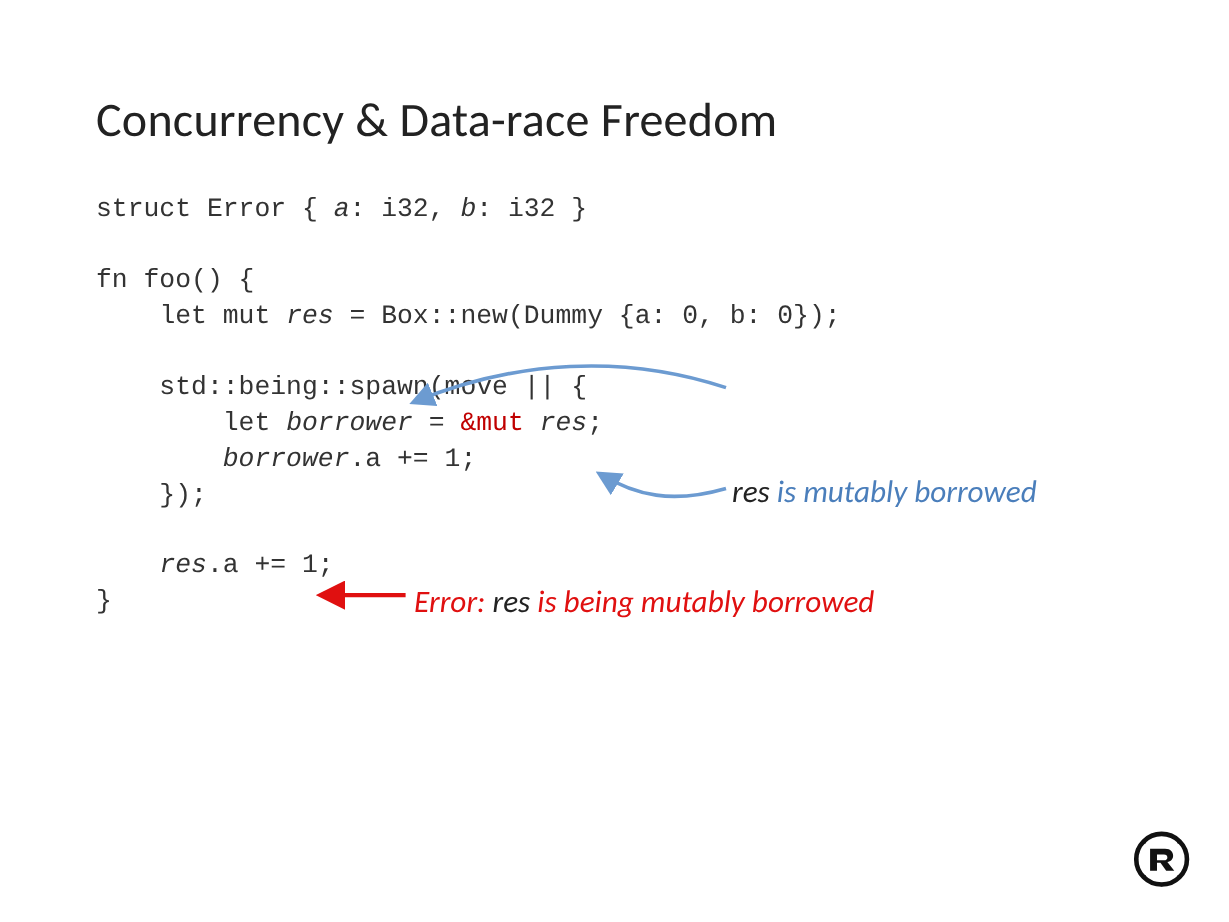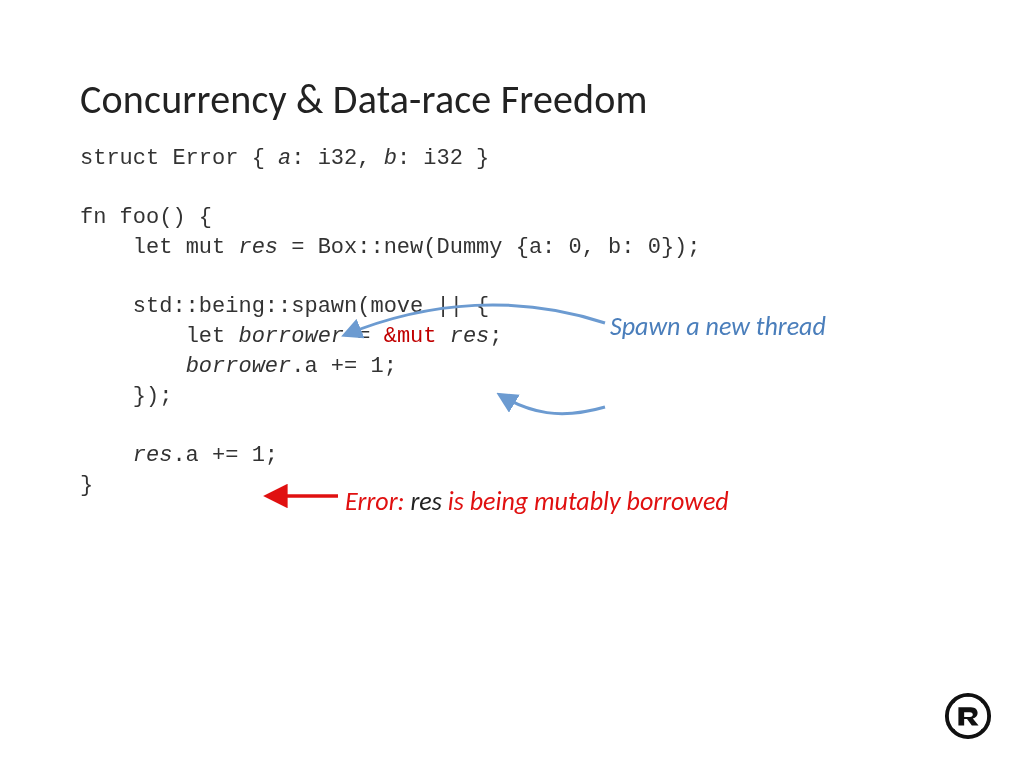--- a/index.html
+++ b/index.html
@@ -1,18 +1,18 @@
 <!DOCTYPE html>
 <html><head>
 <meta charset="utf-8">
 <style>
   * { margin: 0; padding: 0; box-sizing: border-box; }
   html, body { width: 1024px; height: 768px; background: #fff; font-family: "Segoe UI", Calibri, Arial, sans-serif; overflow: hidden; }
   .slide { position: relative; width: 1024px; height: 768px; padding: 75px 80px 40px 80px; }
-  .title { font-size: 40px; font-weight: 400; color: #222; margin-bottom: 20px; letter-spacing: 0.2px; }
+  .title { font-size: 40px; font-weight: 400; color: #222; margin-bottom: 36px; letter-spacing: 0.2px; }
   .code { font-family: "Courier New", monospace; font-size: 22px; line-height: 1.35; color: #333; white-space: pre; }
   .kw { font-weight: normal; }
   .it { font-style: italic; }
   .amp { color: #c00000; }
   .annot { position: absolute; font-family: Calibri, "Segoe UI", Arial, sans-serif; font-style: italic; font-size: 26px; }
   .blue { color: #4a7ebb; }
   .red  { color: #e01010; }
   .dark { color: #222; font-style: italic; }
   .logo { position: absolute; right: 32px; bottom: 28px; width: 48px; height: 48px; }
   svg.arrows { position: absolute; left: 0; top: 0; width: 1024px; height: 768px; pointer-events: none; }
@@ -30,22 +30,22 @@
 <span>    </span><span class="kw">let</span><span> </span><span class="kw">mut</span><span> </span><span class="it">res</span><span> = Box::new(Dummy {a: 0, b: 0});</span>
 
 <span>    std::being::spawn(</span><span class="kw">move</span><span> || {</span>
 <span>        </span><span class="kw">let</span><span> </span><span class="it">borrower</span><span> = </span><span class="amp">&amp;</span><span class="kw amp">mut</span><span> </span><span class="it">res</span><span>;</span>
 <span>        </span><span class="it">borrower</span><span>.a += 1;</span>
 <span>    });</span>
 
 <span>    </span><span class="it">res</span><span>.a += 1;</span>
 <span>}</span></div>
 
-  <div class="annot blue" style="left:610px; top:310px;">Spawn a new thread</div>
 
+  <div class="annot" style="left:610px; top:393px;"><span class="dark">res</span><span class="blue"> is mutably borrowed</span></div>
 
   <div class="annot" style="left:345px; top:485px;"><span class="red">Error:</span><span class="dark"> res </span><span class="red">is being mutably borrowed</span></div>
 
   <svg class="arrows">
     <defs>
       <marker id="ah-blue" viewBox="0 0 10 10" refX="8" refY="5" markerWidth="7" markerHeight="7" orient="auto-start-reverse">
         <path d="M 0 0 L 10 5 L 0 10 z" fill="#6c9bd1"></path>
       </marker>
       <marker id="ah-red" viewBox="0 0 10 10" refX="8" refY="5" markerWidth="7" markerHeight="7" orient="auto-start-reverse">
         <path d="M 0 0 L 10 5 L 0 10 z" fill="#e01010"></path>

